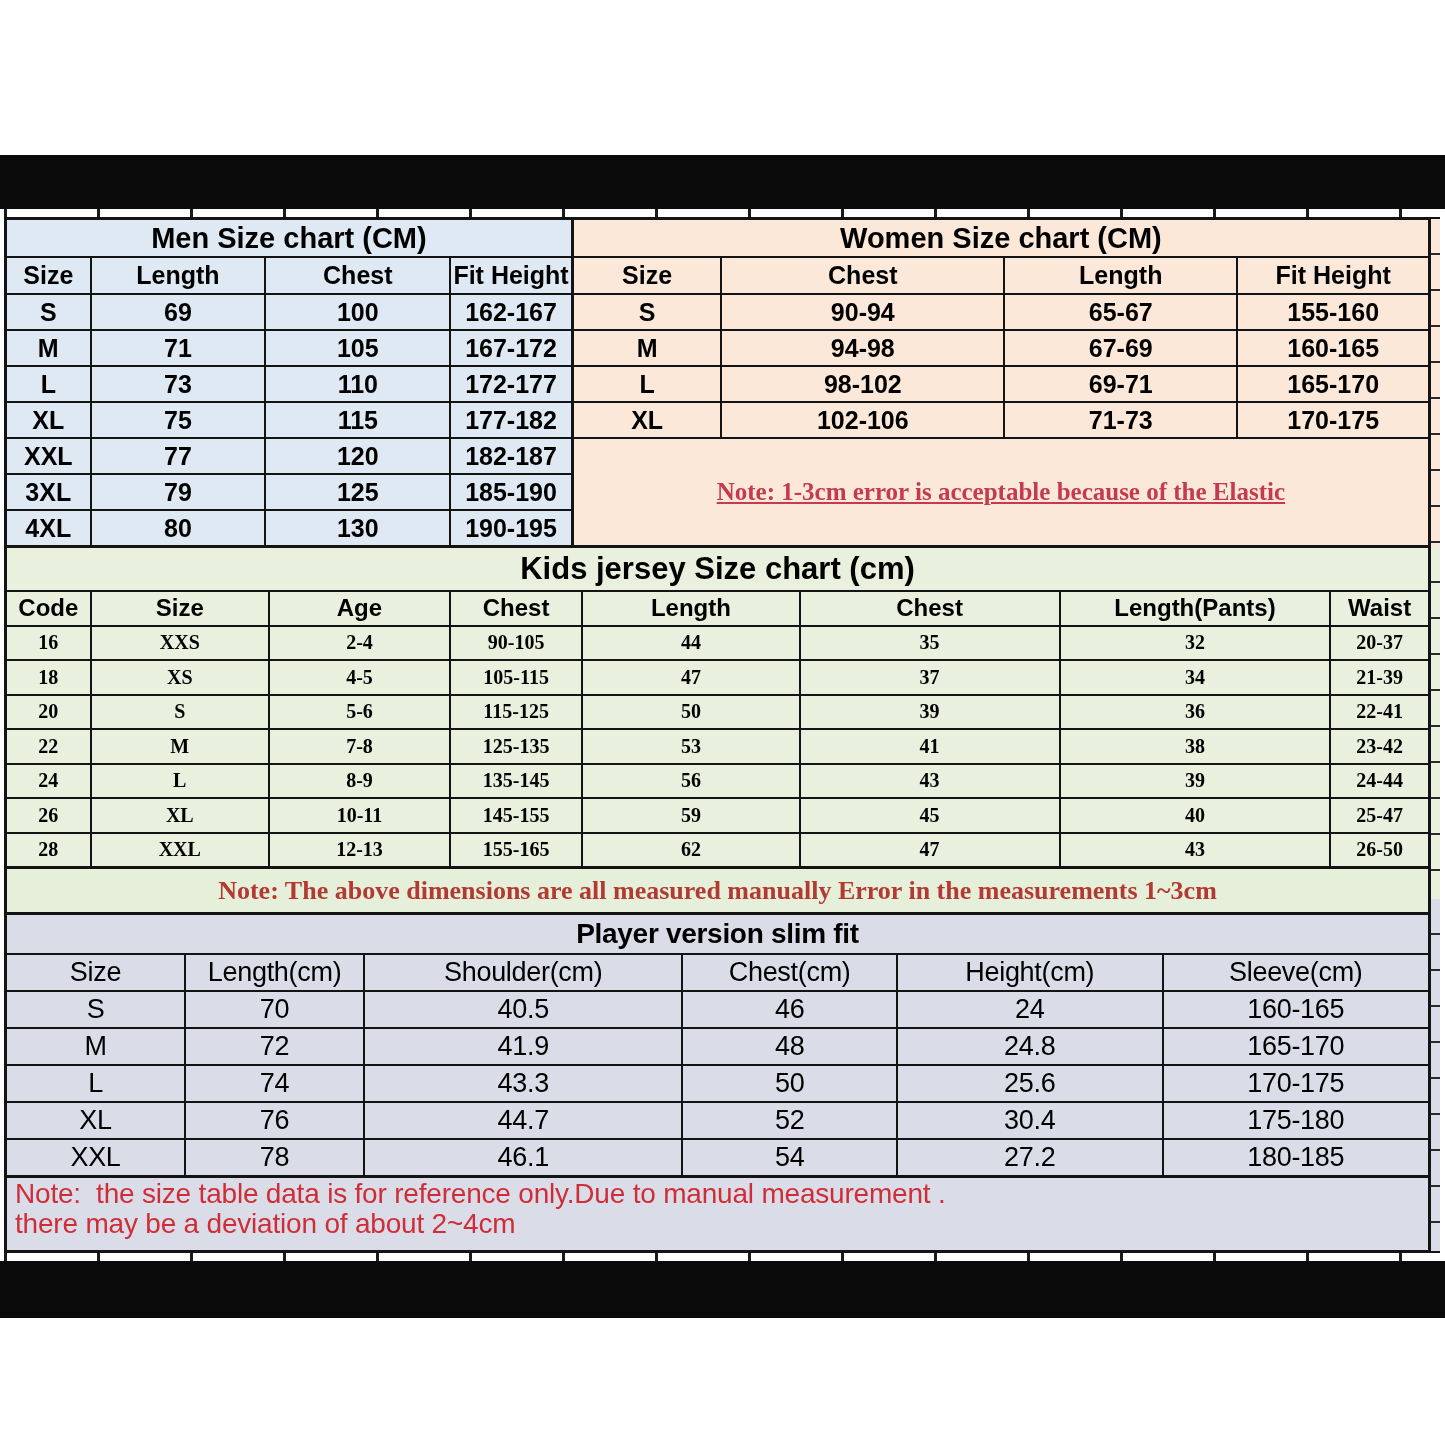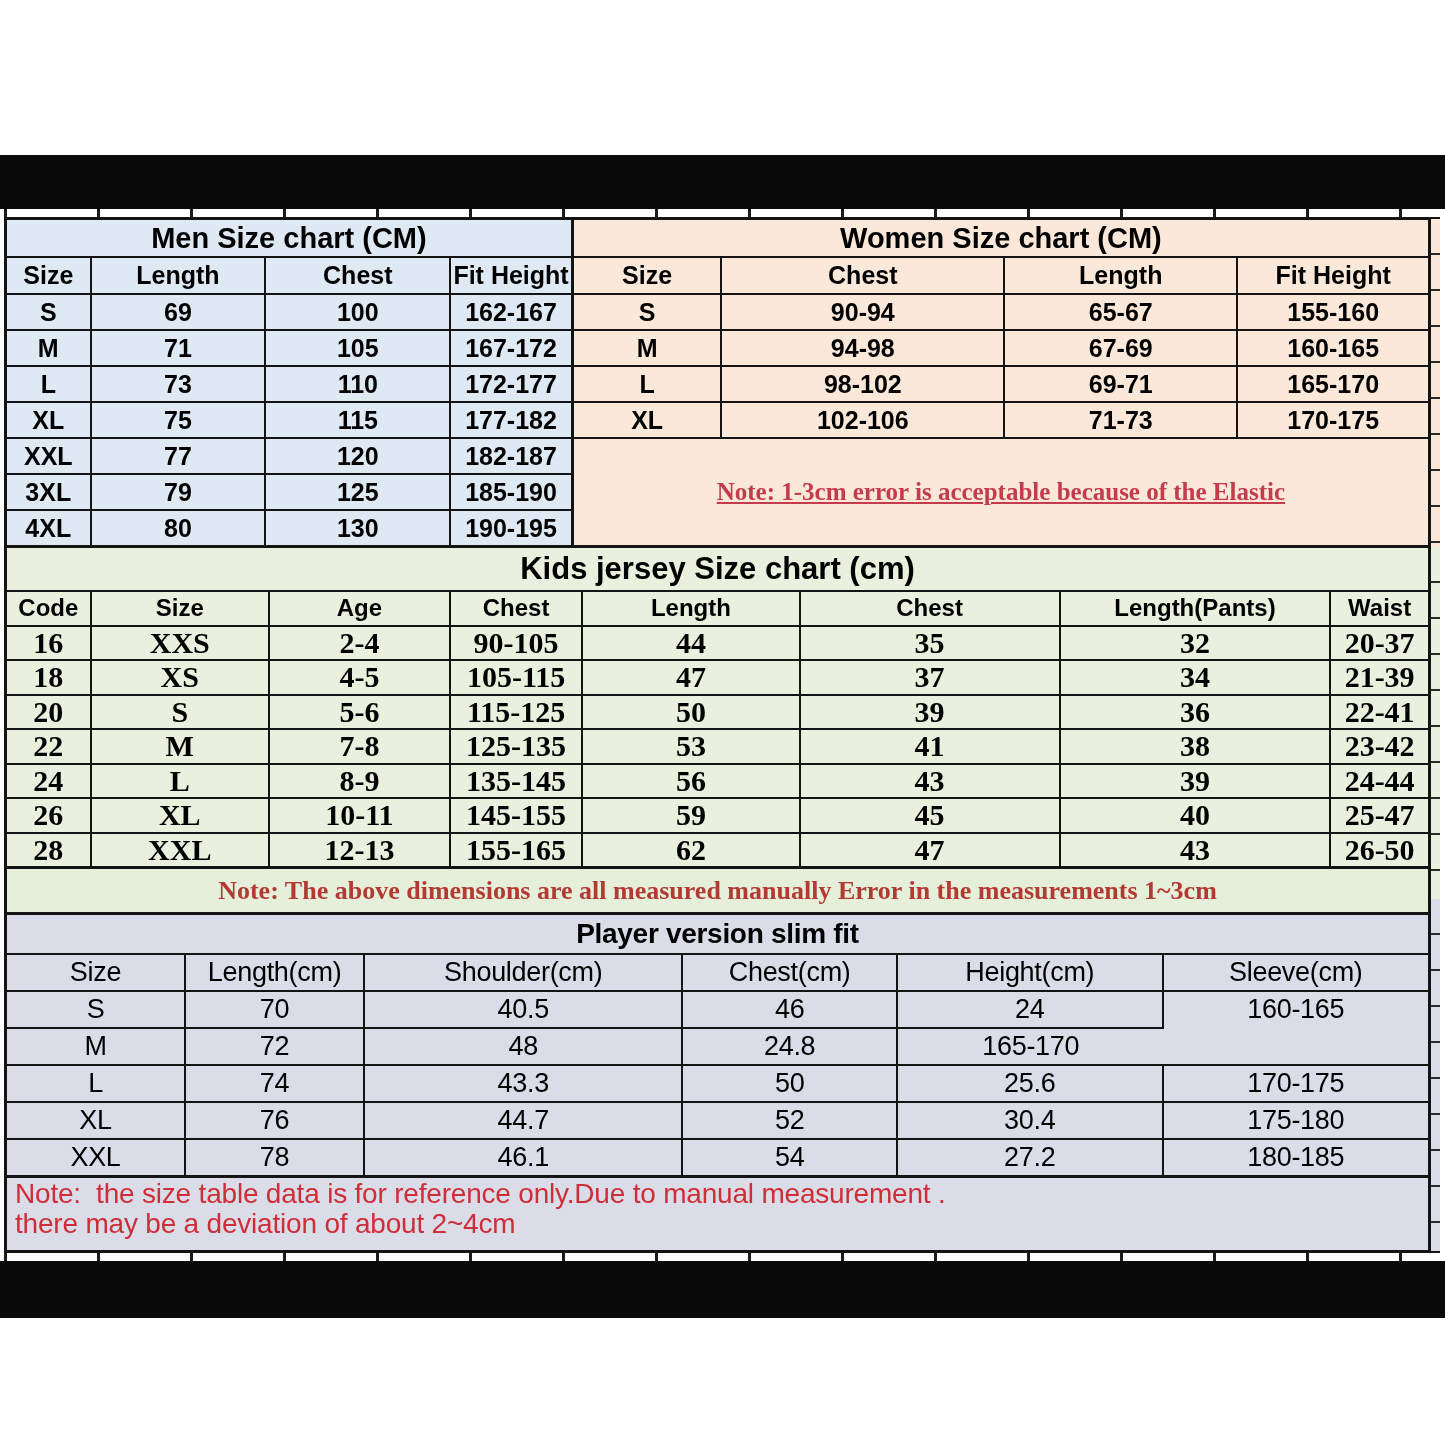--- a/index.html
+++ b/index.html
@@ -33,21 +33,21 @@
   .women-note { flex:1; border-top:2px solid var(--grid_black,#141414);
     display:flex; align-items:center; justify-content:center;
     font-family:"Liberation Serif", serif; font-weight:bold; font-size:25px;
     color:var(--note_red,#c43b4b); text-decoration:underline; }
   .sec-kids { background:var(--kids_bg,#e9f0dd); }
   .kids-title { height:42px; font-size:31px; }
   .sec-kids .thead { height:32px; }
   .sec-kids .trow { height:34.5px;
     grid-template-columns:5.96% 12.54% 12.75% 9.3% 15.3% 18.3% 19.05% 6.8%; }
   .sec-kids .trow:not(.thead) .tcell { font-family:"Liberation Serif", serif;
-    font-size:30px; font-weight:bold; }
+    font-size:20px; font-weight:bold; }
   .sec-kidsnote { height:46px; background:var(--kids_note_bg,#e6efd9);
     display:flex; align-items:center; justify-content:center;
     font-family:"Liberation Serif", serif; font-weight:bold; font-size:26px;
     color:var(--dark_red,#b23a33); }
   .sec-player { background:var(--player_bg,#dadde8); letter-spacing:-0.3px; }
   .player-title { height:38px; font-size:28px; }
   .sec-player .thead { height:40px; }
   .sec-player .thead .tcell { font-size:27px; font-weight:normal; }
   .sec-player .trow { height:37px;
     grid-template-columns:12.6% 12.6% 22.4% 15.1% 18.7% 18.6%; }
@@ -270,20 +270,21 @@
                 <div class="tcell">S</div>
                 <div class="tcell">70</div>
                 <div class="tcell">40.5</div>
                 <div class="tcell">46</div>
                 <div class="tcell">24</div>
                 <div class="tcell">160-165</div>
               </div>
               <div class="trow">
                 <div class="tcell">M</div>
                 <div class="tcell">72</div>
+                <div class="tcell">41.9</div>
                 <div class="tcell">48</div>
                 <div class="tcell">24.8</div>
                 <div class="tcell">165-170</div>
               </div>
               <div class="trow">
                 <div class="tcell">L</div>
                 <div class="tcell">74</div>
                 <div class="tcell">43.3</div>
                 <div class="tcell">50</div>
                 <div class="tcell">25.6</div>

